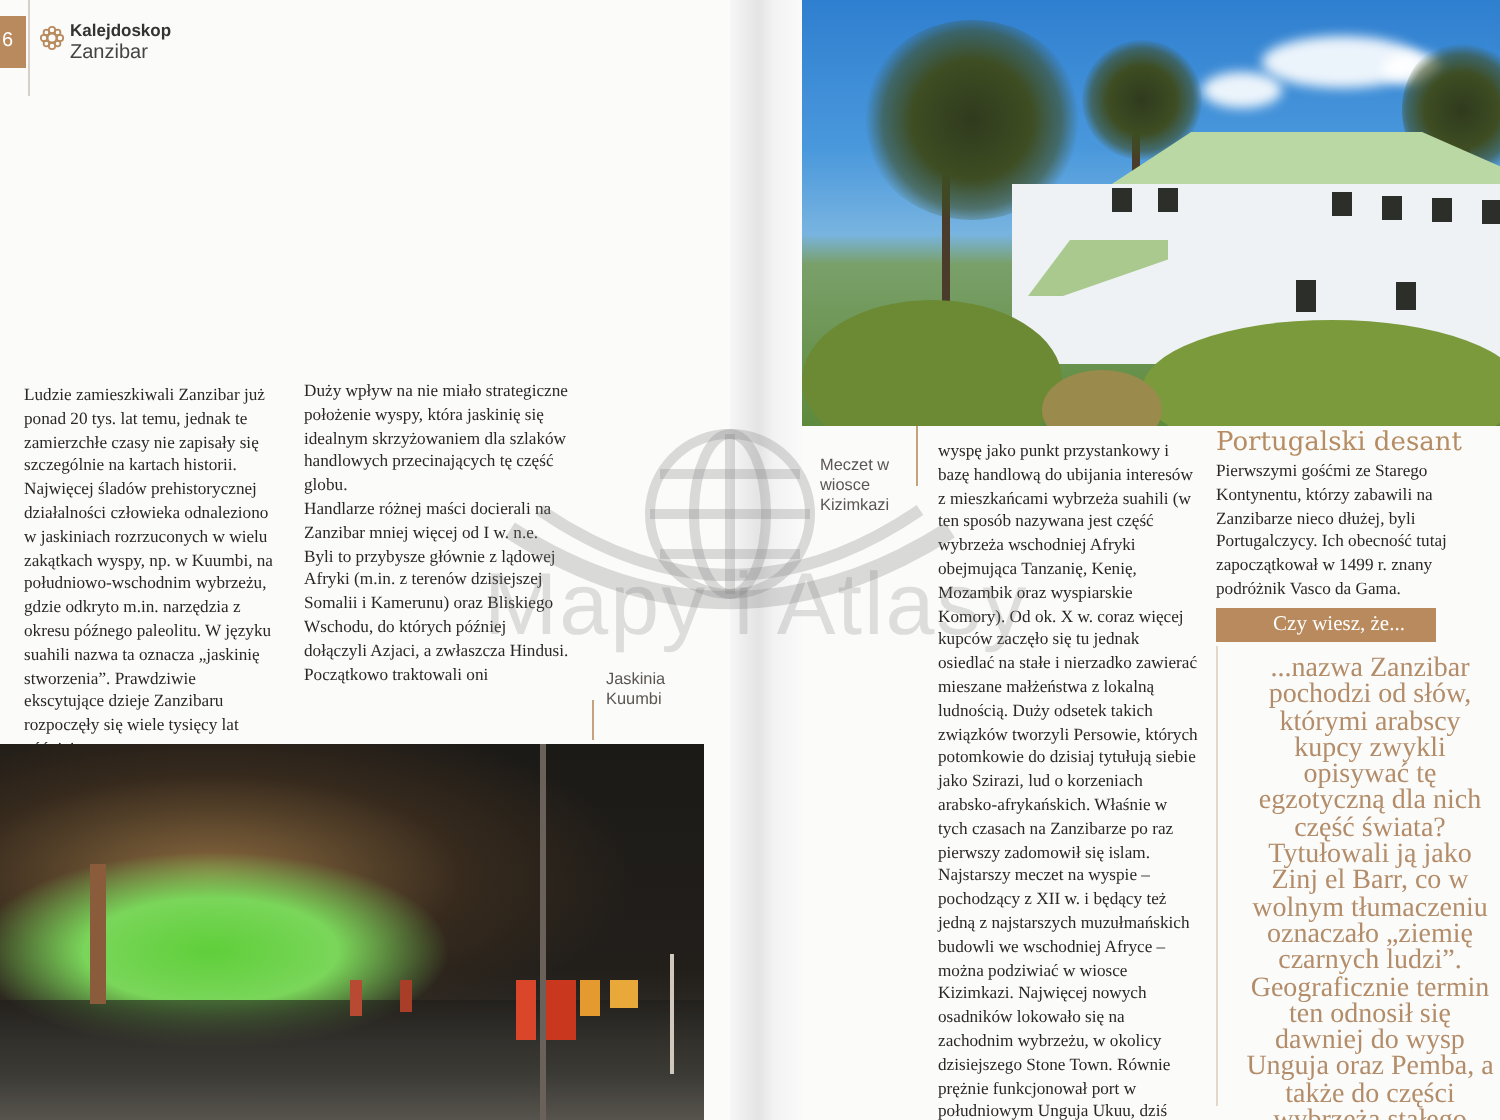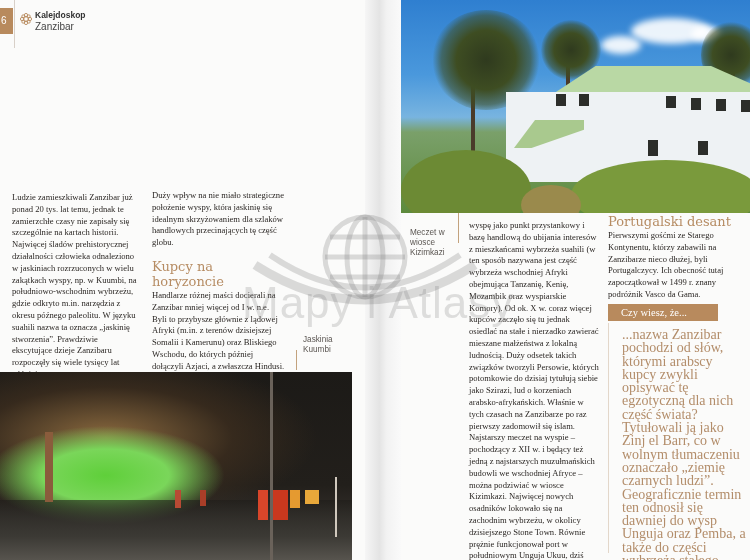--- a/index.html
+++ b/index.html
@@ -54,21 +54,21 @@
     .porch-roof { position: absolute; left: 113px; top: 120px; width: 70px; height: 28px; background: #a9c98e;
       clip-path: polygon(0 100%, 30% 0, 100% 0, 100% 35%, 25% 100%); }
     .bush { position: absolute; border-radius: 50%; background: #6c8a34; }
     .palm { position: absolute; width: 4px; background: #4a3b2a; }
     .frond { position: absolute; width: 70px; height: 70px; border-radius: 50%;
       background: radial-gradient(circle, #2f3a1e 0%, #3e4d22 40%, rgba(62,77,34,0.6) 60%, rgba(0,0,0,0) 72%); }
 
     
     .col3 { position: absolute; left: 469px; top: 220px; width: 130px; }
     .col4 { position: absolute; left: 608px; top: 214px; width: 134px; }
-    .did-you-know { position: absolute; left: 608px; top: 304px; width: 110px; }
+    .did-you-know { position: absolute; left: 608px; top: 304px; width: 110px; text-align: center; }
     .dyk-head { background: #b88a5d; color: #fff; font-family: "Liberation Serif", serif; font-size: 10.5px; height: 17px; line-height: 17px; padding-left: 13px; }
     .dyk-rule { position: absolute; left: 0; top: 19px; width: 1px; height: 230px; background: #e3d7ca; }
     .dyk-body { position: absolute; left: 14px; top: 24px; width: 126px; font-family: "Liberation Serif", serif;
       font-size: 14px; line-height: 13.3px; color: #b38d6a; }
 
     
     .watermark { position: absolute; left: 0; top: 0; width: 750px; height: 464px; pointer-events: none; }
     .wm-text { position: absolute; left: 242px; top: 278px; font-family: "Liberation Sans", sans-serif; font-size: 44px;
       color: rgba(120,120,120,0.23); letter-spacing: 1px; }
   </style>
@@ -99,21 +99,20 @@
   <h1 class="page-title">
     <br>
   </h1>
 
   <div class="col1">
     <p class="body-text">Ludzie zamieszkiwali Zanzibar już ponad 20 tys. lat temu, jednak te zamierzchłe czasy nie zapisały się szczególnie na kartach historii. Najwięcej śladów prehistorycznej działalności człowieka odnaleziono w jaskiniach rozrzuconych w wielu zakątkach wyspy, np. w Kuumbi, na południowo-wschodnim wybrzeżu, gdzie odkryto m.in. narzędzia z okresu późnego paleolitu. W języku suahili nazwa ta oznacza „jaskinię stworzenia”. Prawdziwie ekscytujące dzieje Zanzibaru rozpoczęły się wiele tysięcy lat później.</p>
   </div>
 
   <div class="col2">
     <p class="body-text">Duży wpływ na nie miało strategiczne położenie wyspy, która jaskinię się idealnym skrzyżowaniem dla szlaków handlowych przecinających tę część globu.</p>
-    <div class="section-head">Kupcy na horyzoncie</div>
     <p class="body-text">Handlarze różnej maści docierali na Zanzibar mniej więcej od I w. n.e. Byli to przybysze głównie z lądowej Afryki (m.in. z terenów dzisiejszej Somalii i Kamerunu) oraz Bliskiego Wschodu, do których później dołączyli Azjaci, a zwłaszcza Hindusi. Początkowo traktowali oni</p>
   </div>
 
   <div class="caption cap-cave" style="width:40px;">Jaskinia Kuumbi</div>
   <div class="cap-cave-line"></div>
 
   <div class="photo-cave">
     <div class="cave-floor"></div>
     <div style="position:absolute;left:45px;top:60px;width:8px;height:70px;background:#8a5c3c;"></div>
     <div class="cave-cloth" style="left:258px;background:#d9462a;"></div>

